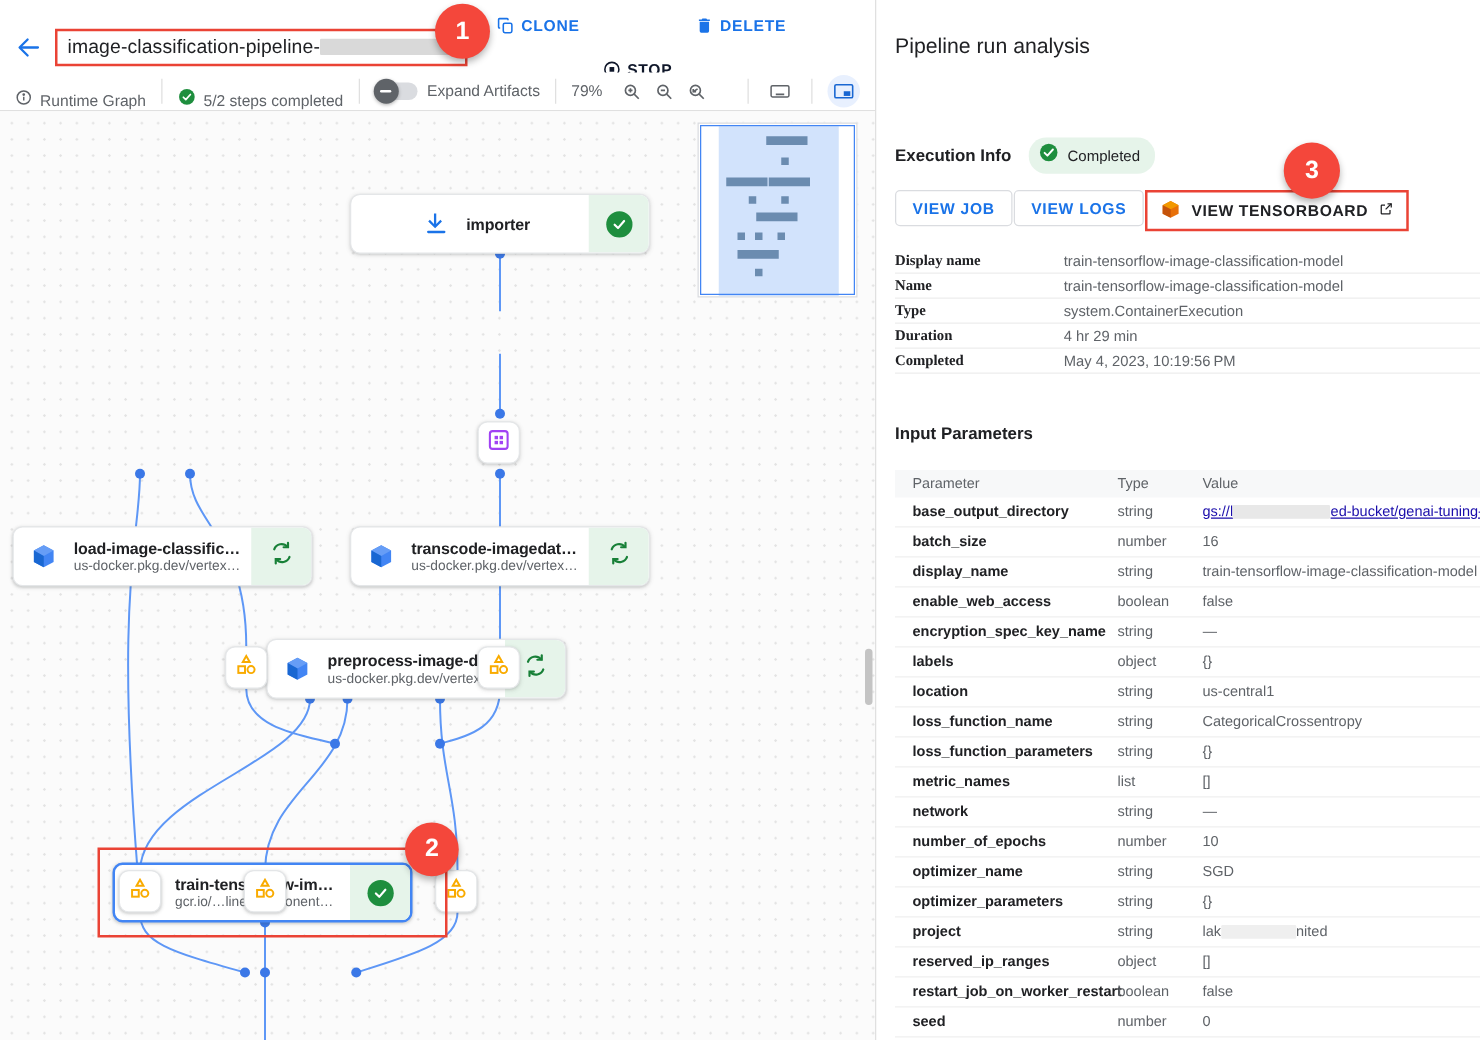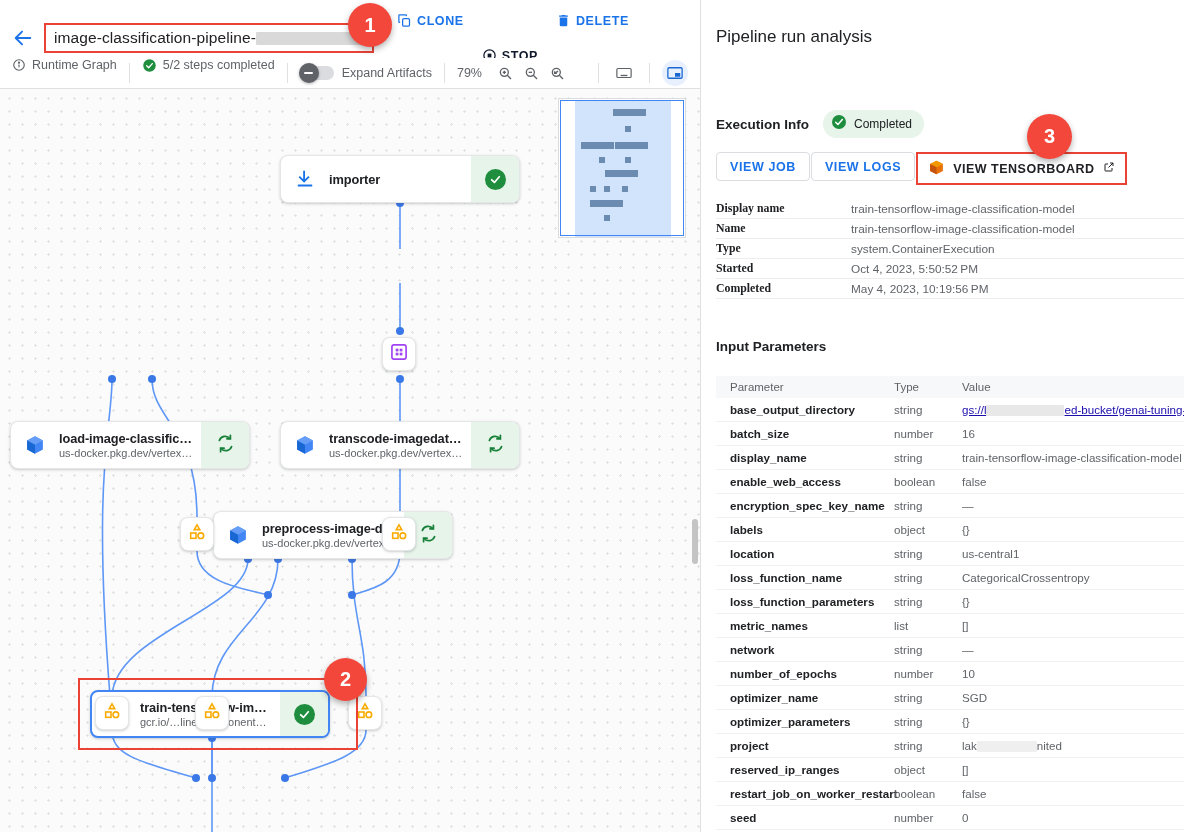--- a/index.html
+++ b/index.html
@@ -61,21 +61,21 @@
   .hdr-btn svg { display: block; }
 
   
   .toolbar {
     position: absolute; left: 0; top: 58px; width: 700px; height: 31px;
     display: flex; align-items: center;
     border-bottom: 1px solid #e0e0e0;
     background: #fff;
     font-size: 12.5px; color: #5f6368;
   }
-  .tb-item { display: flex; align-items: flex-start; gap: 6px; padding: 0 12px; height: 100%; white-space: nowrap;}
+  .tb-item { display: flex; align-items: flex-end; gap: 6px; padding: 0 12px; height: 100%; white-space: nowrap;}
   .tb-sep { width: 1px; height: 20px; background: #e0e0e0; flex: none; }
   .tb-zoomlevel { padding: 0 10px 0 12px; font-size: 12.5px; color: #5f6368; }
   .tb-icon-btn {
     width: 26px; height: 26px; display: flex; align-items: center; justify-content: center;
     cursor: pointer; border-radius: 50%; color: #5f6368;
   }
   .tb-icon-btn.active { background: #e8f0fe; color: #1967d2; }
   .toggle-wrap { display:flex; align-items:center; gap:8px; padding: 0 12px; }
   .toggle {
     position: relative; width: 34px; height: 14px; border-radius: 8px;
@@ -388,21 +388,21 @@
         <circle cx="248" cy="470" r="4"></circle>
         <circle cx="278" cy="470" r="4"></circle>
         <circle cx="352" cy="470" r="4"></circle>
         <circle cx="196" cy="689" r="4"></circle>
         <circle cx="212" cy="689" r="4"></circle>
         <circle cx="285" cy="689" r="4"></circle>
         <circle cx="212" cy="649" r="4"></circle>
       </g>
     </svg>
 
-    <div class="node" style="left:280px; top:66px; width:240px; height:48px;">
+    <div class="node" style="left:280px; top:66px; width:240px; height:48px;padding-left:44px;">
       <div class="node-icon">
         <svg width="22" height="22" viewBox="0 0 24 24" fill="#1a73e8">
             <path d="M12 3v9.2l3.6-3.6 1.4 1.4-6 6-6-6 1.4-1.4L10 12.2V3h2z"></path>
             <rect x="4" y="18" width="16" height="2.3" rx="1"></rect>
           </svg>
       </div>
       <div class="node-text">
         <div class="node-title">importer</div>
       </div>
       <div class="node-status">
@@ -623,22 +623,22 @@
         </div>
       <div class="info-row">
           <div class="info-k">Name</div>
           <div class="info-v">train-tensorflow-image-classification-model</div>
         </div>
       <div class="info-row">
           <div class="info-k">Type</div>
           <div class="info-v">system.ContainerExecution</div>
         </div>
       <div class="info-row">
-          <div class="info-k">Started</div>
-          <div class="info-v">Oct 4, 2023, 5:50:52 PM</div>
+          <div class="info-k">Duration</div>
+          <div class="info-v">4 hr 29 min</div>
         </div>
       <div class="info-row">
           <div class="info-k">Completed</div>
           <div class="info-v">May 4, 2023, 10:19:56 PM</div>
         </div>
     </div>
 
     <div class="sect-title">Input Parameters</div>
 
     <div class="param-table">

